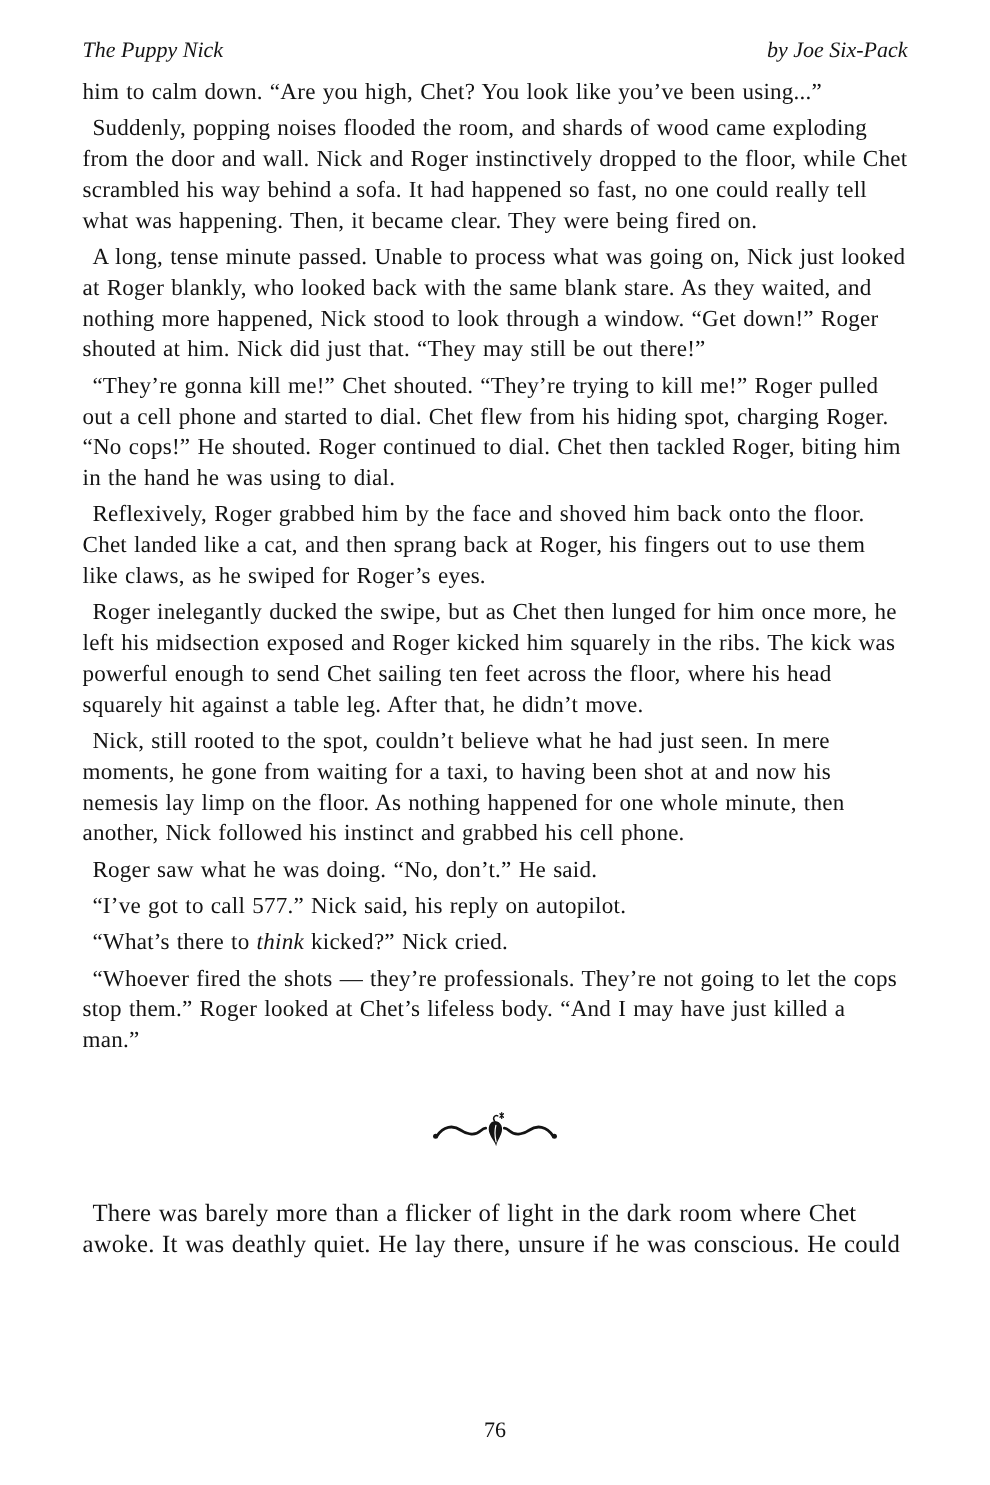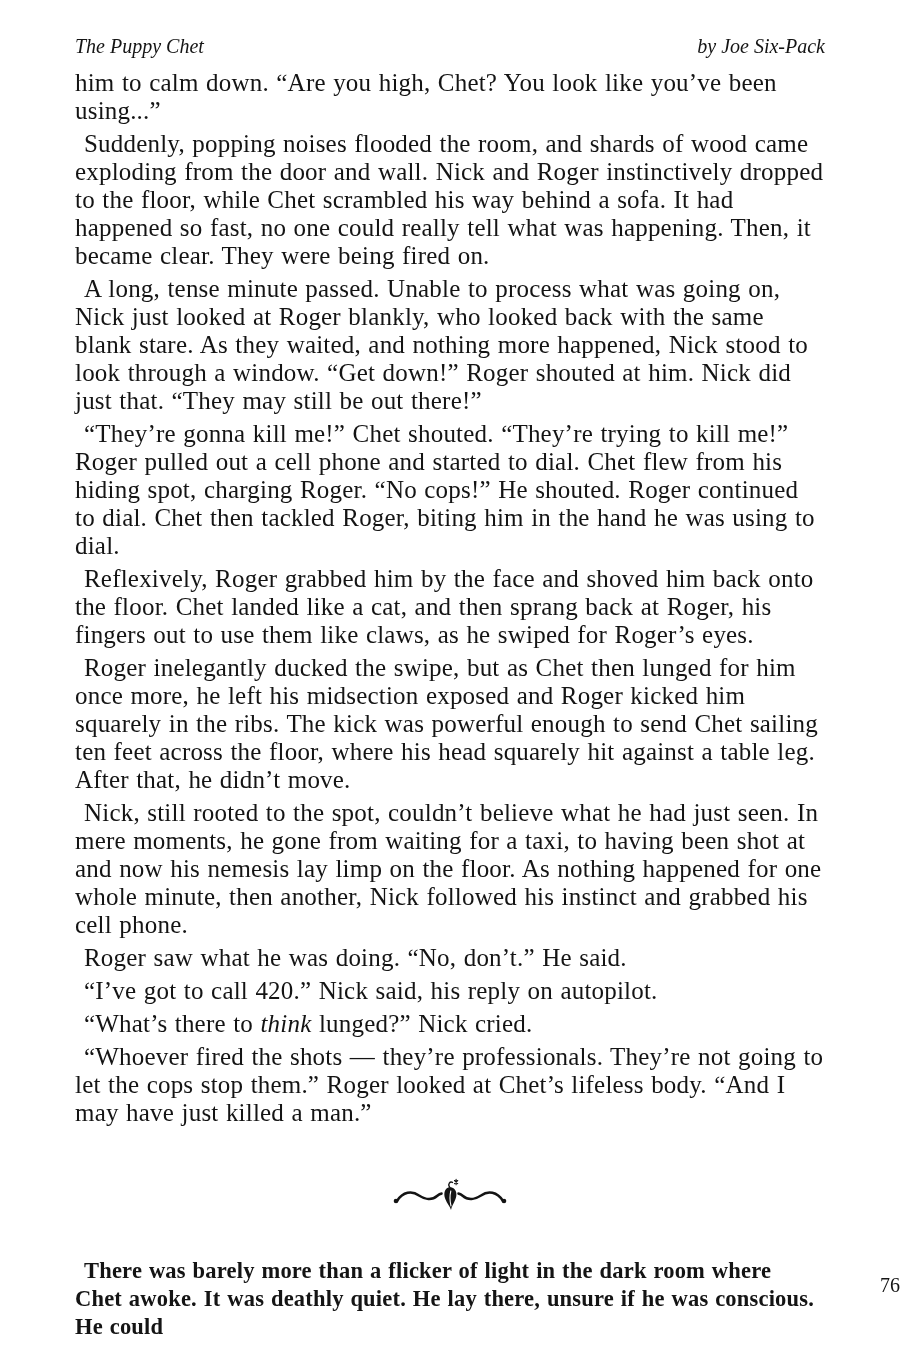--- a/index.html
+++ b/index.html
@@ -27,21 +27,21 @@
     display: flex;
     justify-content: space-between;
     align-items: baseline;
     font-style: italic;
     font-size: 20px;
     line-height: 24px;
     margin-bottom: 11px;
   }
   .body-text p {
     margin: 0 0 5px 0;
-    font-size: 25px;
+    font-size: 21px;
     line-height: 28px;
     text-indent: 9px;
     text-align: left;
     letter-spacing: 0.2px;
     word-spacing: 1px;
   }
   .body-text p.no-indent {
     text-indent: 0;
   }
   .body-text em {
@@ -52,53 +52,52 @@
     margin-bottom: 41px;
     height: 40px;
   }
   .after-break p {
     margin: 0 0 5px 0;
     font-size: 22.5px;
     line-height: 28px;
     text-indent: 9px;
     letter-spacing: 0.2px;
     word-spacing: 1px;
-    font-weight: bold;
   }
   .page-number {
     position: absolute;
-    bottom: 54px;
+    bottom: 39px;
     left: 0;
     right: 0;
-    text-align: right;
+    text-align: center;
     font-size: 20px;
     line-height: 22px;
   }
 </style>
 </head>
 <body>
 
 <div class="page">
 
   <div class="running-header">
-    <span>The Puppy Chet</span>
+    <span>The Puppy Nick</span>
     <span>by Joe Six-Pack</span>
   </div>
 
   <div class="body-text" id="paragraphs-main">
       <p class="no-indent"><span>him to calm down. “Are you high, Chet? You look like you’ve been using...”</span></p>
       <p><span>Suddenly, popping noises flooded the room, and shards of wood came exploding from the door and wall. Nick and Roger instinctively dropped to the floor, while Chet scrambled his way behind a sofa. It had happened so fast, no one could really tell what was happening. Then, it became clear. They were being fired on.</span></p>
       <p><span>A long, tense minute passed. Unable to process what was going on, Nick just looked at Roger blankly, who looked back with the same blank stare. As they waited, and nothing more happened, Nick stood to look through a window. “Get down!” Roger shouted at him. Nick did just that. “They may still be out there!”</span></p>
       <p><span>“They’re gonna kill me!” Chet shouted. “They’re trying to kill me!” Roger pulled out a cell phone and started to dial. Chet flew from his hiding spot, charging Roger. “No cops!” He shouted. Roger continued to dial. Chet then tackled Roger, biting him in the hand he was using to dial.</span></p>
       <p><span>Reflexively, Roger grabbed him by the face and shoved him back onto the floor. Chet landed like a cat, and then sprang back at Roger, his fingers out to use them like claws, as he swiped for Roger’s eyes.</span></p>
       <p><span>Roger inelegantly ducked the swipe, but as Chet then lunged for him once more, he left his midsection exposed and Roger kicked him squarely in the ribs. The kick was powerful enough to send Chet sailing ten feet across the floor, where his head squarely hit against a table leg. After that, he didn’t move.</span></p>
       <p><span>Nick, still rooted to the spot, couldn’t believe what he had just seen. In mere moments, he gone from waiting for a taxi, to having been shot at and now his nemesis lay limp on the floor. As nothing happened for one whole minute, then another, Nick followed his instinct and grabbed his cell phone.</span></p>
       <p><span>Roger saw what he was doing. “No, don’t.” He said.</span></p>
-      <p><span>“I’ve got to call 420.” Nick said, his reply on autopilot.</span></p>
-      <p><span>“What’s there to </span><em>think</em><span> lunged?” Nick cried.</span></p>
+      <p><span>“I’ve got to call 577.” Nick said, his reply on autopilot.</span></p>
+      <p><span>“What’s there to </span><em>think</em><span> kicked?” Nick cried.</span></p>
       <p><span>“Whoever fired the shots — they’re professionals. They’re not going to let the cops stop them.” Roger looked at Chet’s lifeless body. “And I may have just killed a man.”</span></p>
     </div>
 
   <div class="scene-break">
     <svg width="120" height="40" viewBox="0 0 120 40" aria-hidden="true">
       <g fill="none" stroke="#141414" stroke-linecap="round">
         <path d="M7 25 C 13 15.5, 22 14.5, 29 19.5 C 35 23.5, 42 24.5, 47 20 C 48.7 18.5, 50 17.6, 51.5 17.6" stroke-width="2.6"></path>
         <path d="M113 25 C 107 15.5, 98 14.5, 91 19.5 C 85 23.5, 78 24.5, 73 20 C 71.3 18.5, 70 17.6, 68.5 17.6" stroke-width="2.6"></path>
       </g>
       <circle cx="6" cy="25" r="2.3" fill="#141414"></circle>

